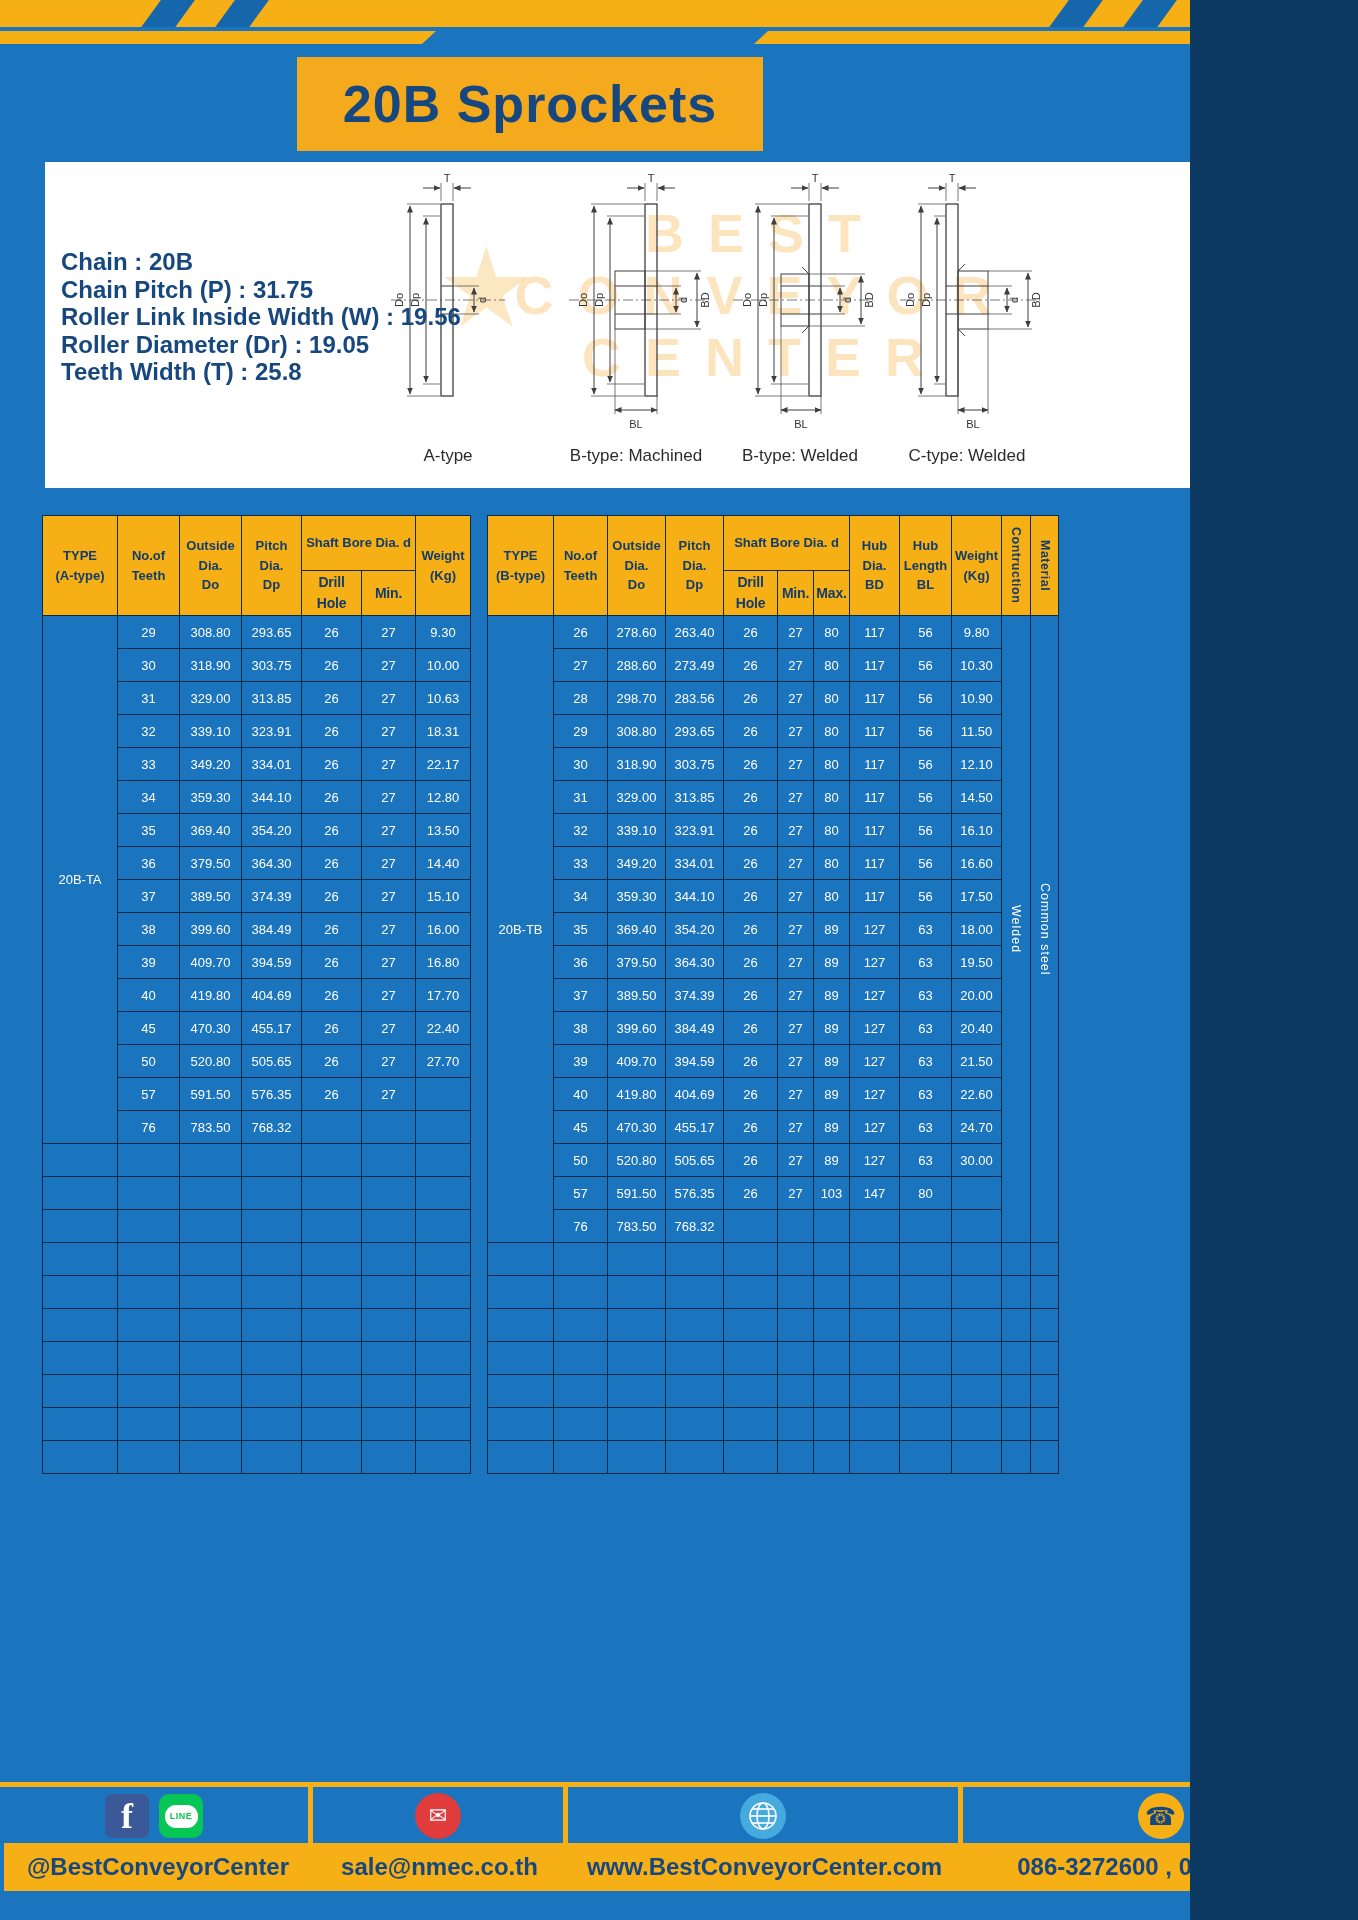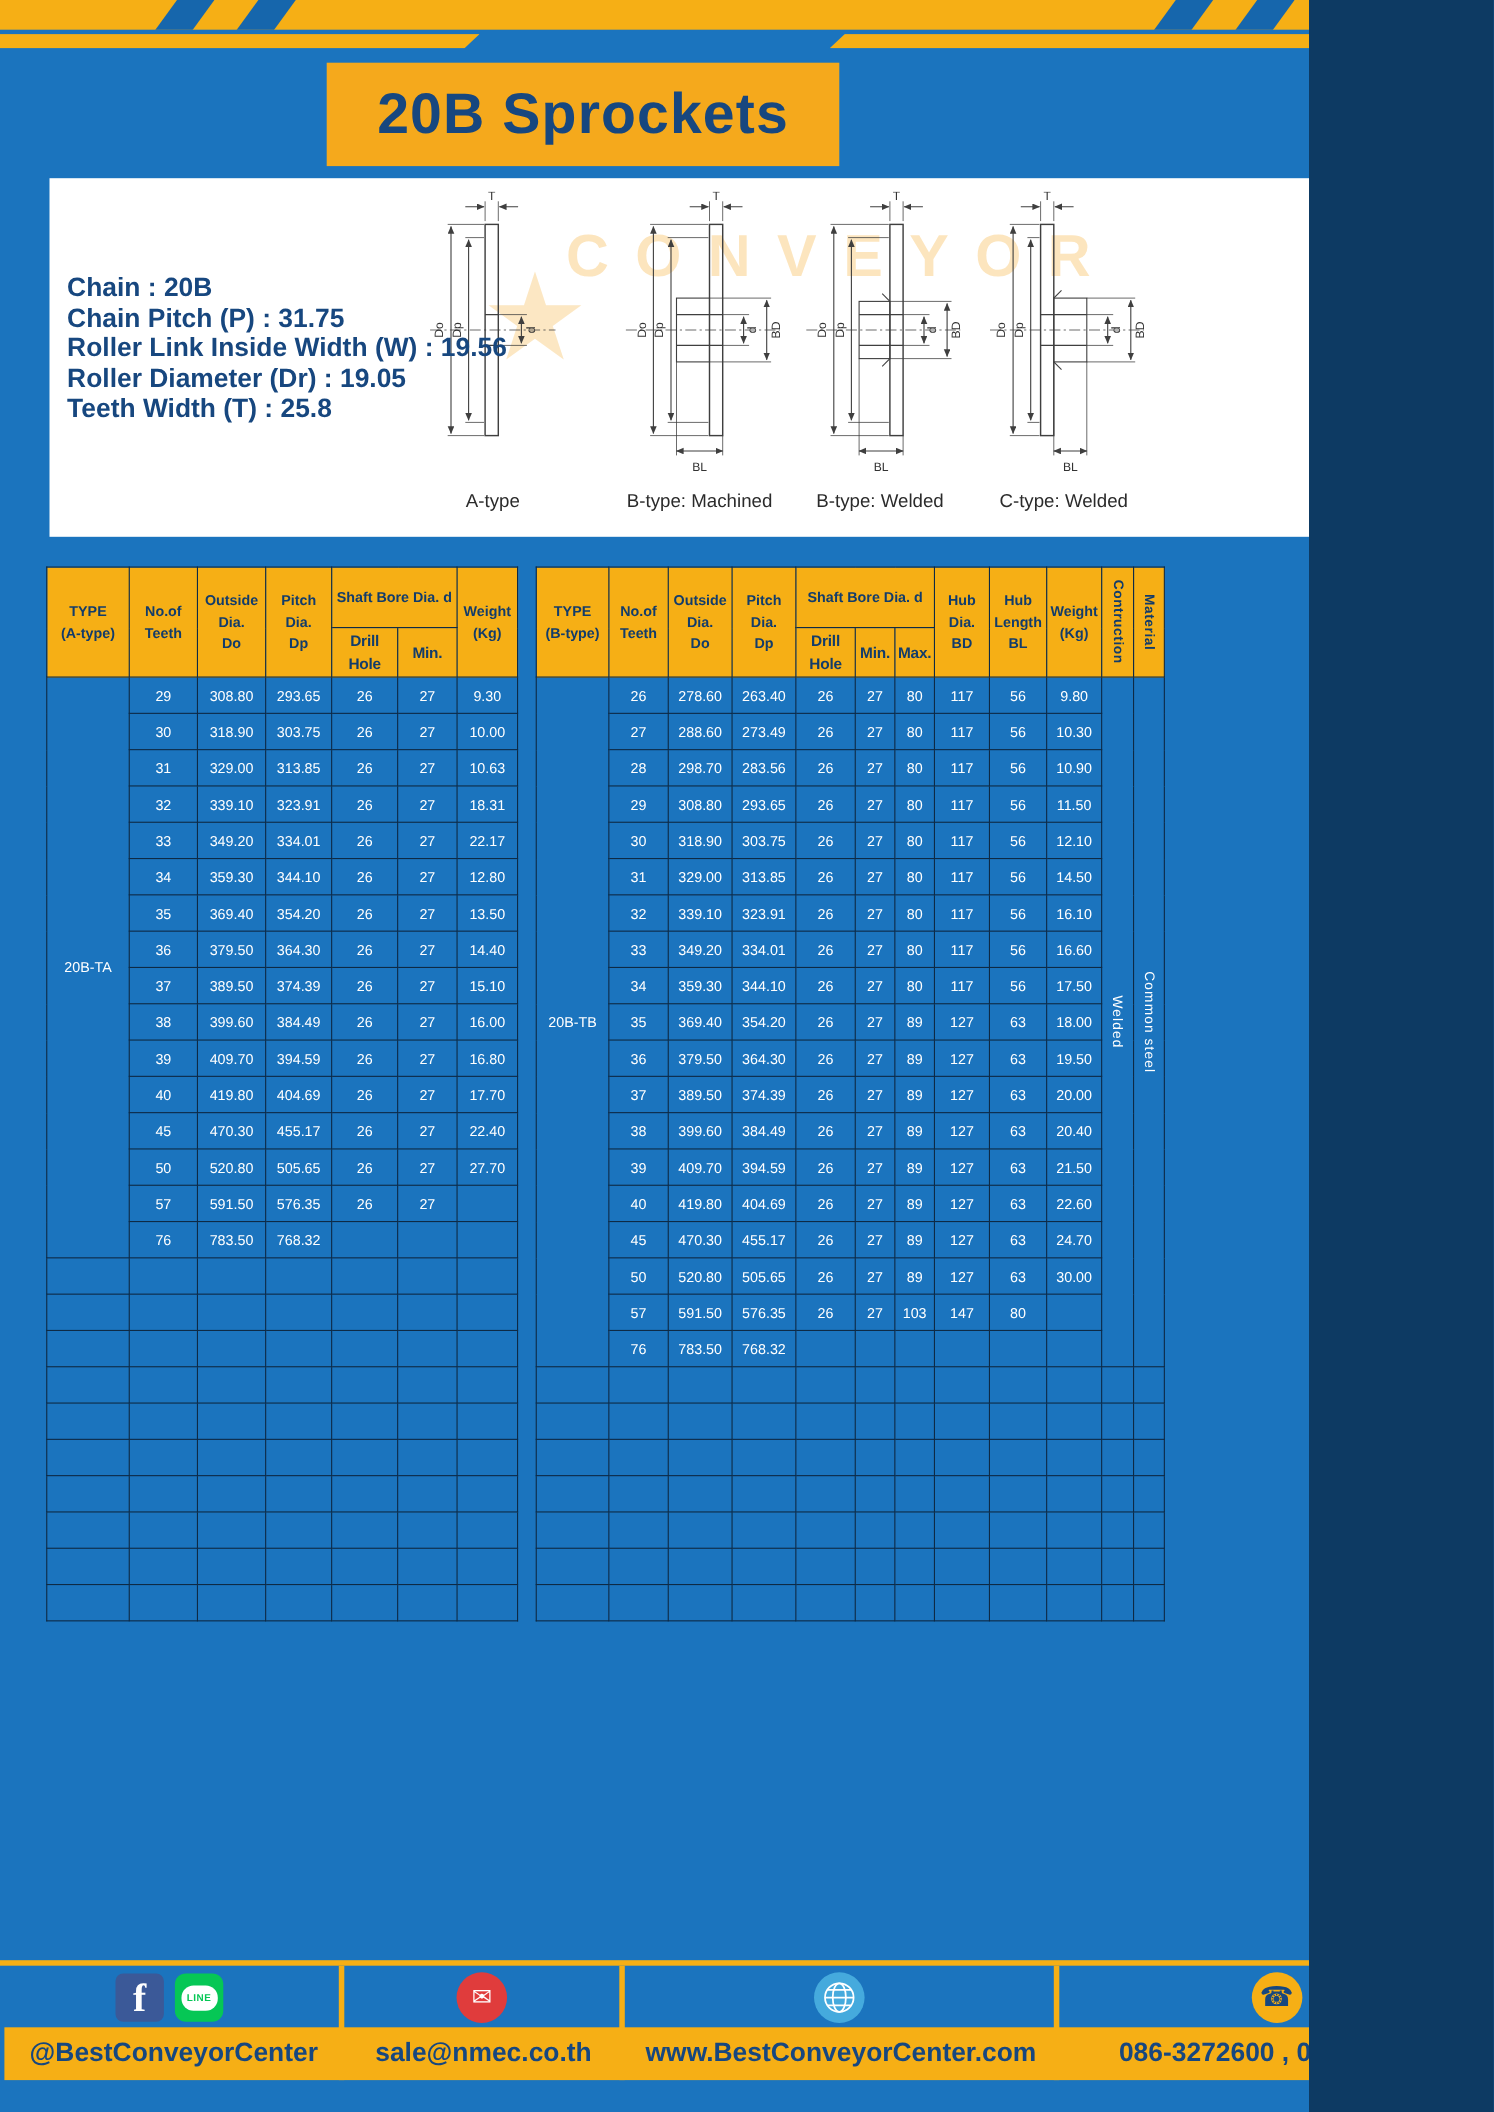--- a/index.html
+++ b/index.html
@@ -78,21 +78,23 @@
   <div class="bar2 bar2l"></div>
   <div class="bar2 bar2r"></div>
 
   <div class="title-banner">
     <h1>20B Sprockets</h1>
   </div>
 
   <div class="spec-box">
     <div class="watermark">
       <span class="wm-star">★</span>
+      <div class="wm-line">BEST</div>
       <div class="wm-line">CONVEYOR</div>
+      <div class="wm-line">CENTER</div>
     </div>
 
     <div class="spec-list" id="spec-list">
         <div class="spec-line">Chain : 20B</div>
         <div class="spec-line">Chain Pitch (P) : 31.75</div>
         <div class="spec-line">Roller Link Inside Width (W) : 19.56</div>
         <div class="spec-line">Roller Diameter (Dr) : 19.05</div>
         <div class="spec-line">Teeth Width (T) : 25.8</div>
       </div>
 

